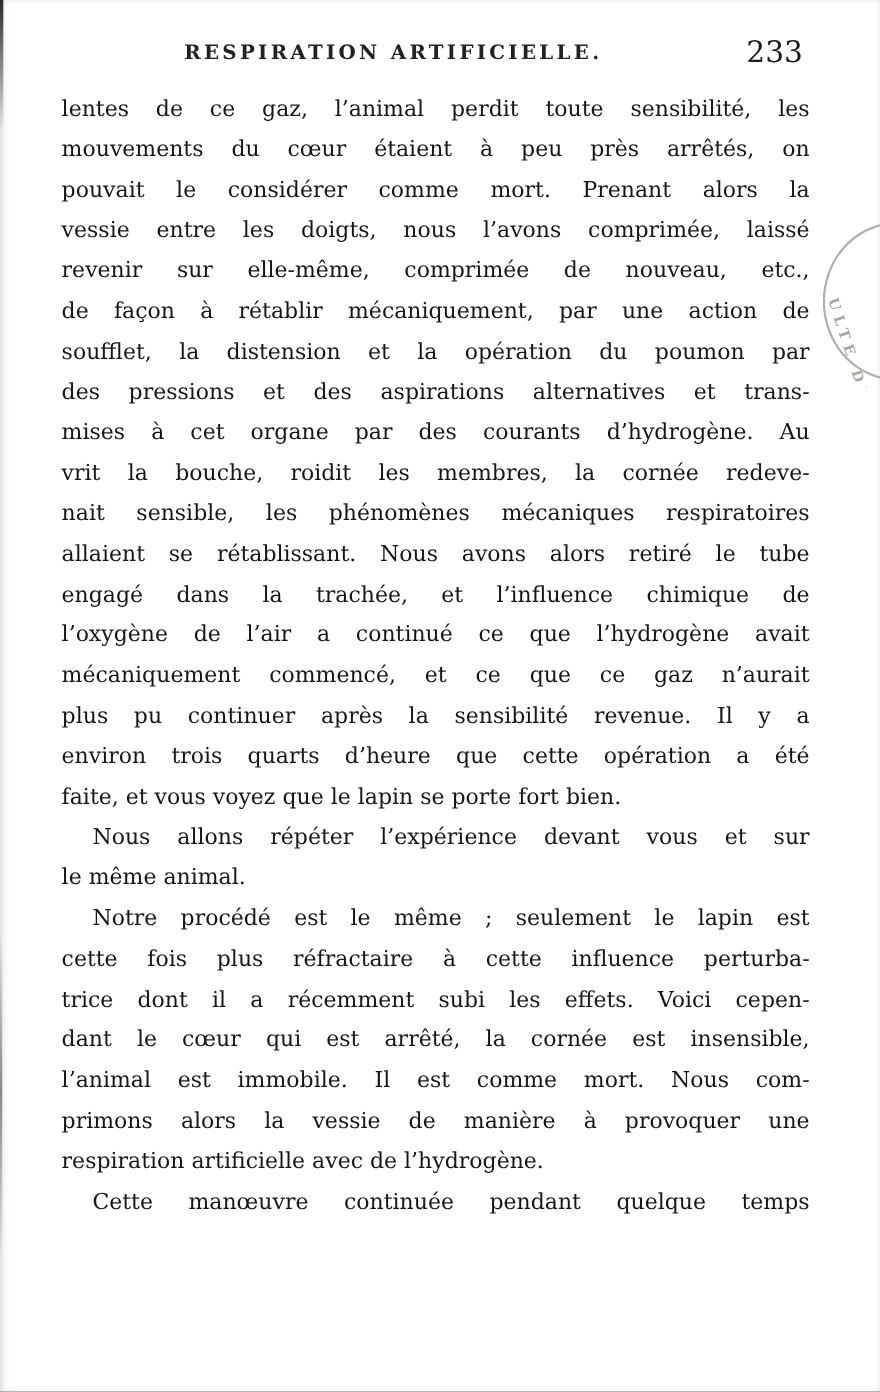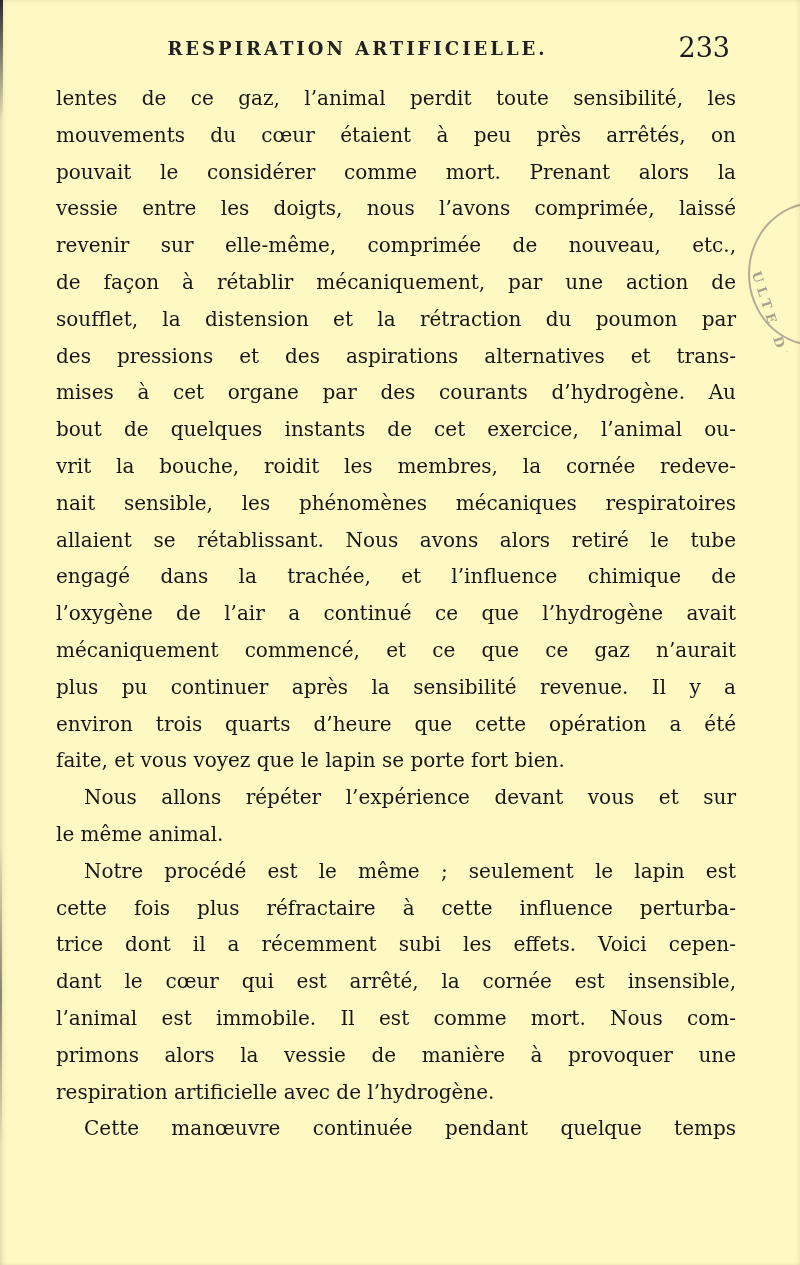--- a/index.html
+++ b/index.html
@@ -1,21 +1,21 @@
 <!DOCTYPE html>
 <html><head>
 <meta charset="utf-8">
 <style>
   html, body { margin: 0; padding: 0; background: #888; }
   .page {
     position: relative;
     width: 800px;
     height: 1265px;
     margin: 0 auto;
-    background: #fef9c3;
+    background: #ffffff;
     font-family: "DejaVu Serif", "Liberation Serif", serif;
     color: #1c1c1c;
     overflow: hidden;
     box-shadow: inset 4px 0 10px -6px rgba(0,0,0,.35), inset -3px 0 8px -6px rgba(0,0,0,.25);
   }
   
   .edge-left {
     position: absolute; left: 0; top: 0; width: 3px; height: 120px;
     background: linear-gradient(#2a2a2a, rgba(42,42,42,0));
   }
@@ -112,24 +112,23 @@
     <div class="page-number">233</div>
   </div>
 
   <div class="body-text">
       <div class="line">lentes de ce gaz, l’animal perdit toute sensibilité, les</div>
       <div class="line">mouvements du cœur étaient à peu près arrêtés, on</div>
       <div class="line">pouvait le considérer comme mort. Prenant alors la</div>
       <div class="line">vessie entre les doigts, nous l’avons comprimée, laissé</div>
       <div class="line">revenir sur elle-même, comprimée de nouveau, etc.,</div>
       <div class="line">de façon à rétablir mécaniquement, par une action de</div>
-      <div class="line">soufflet, la distension et la rétraction du poumon par</div>
+      <div class="line">soufflet, la distension et la opération du poumon par</div>
       <div class="line">des pressions et des aspirations alternatives et trans-</div>
       <div class="line">mises à cet organe par des courants d’hydrogène. Au</div>
-      <div class="line">bout de quelques instants de cet exercice, l’animal ou-</div>
       <div class="line">vrit la bouche, roidit les membres, la cornée redeve-</div>
       <div class="line">nait sensible, les phénomènes mécaniques respiratoires</div>
       <div class="line">allaient se rétablissant. Nous avons alors retiré le tube</div>
       <div class="line">engagé dans la trachée, et l’influence chimique de</div>
       <div class="line">l’oxygène de l’air a continué ce que l’hydrogène avait</div>
       <div class="line">mécaniquement commencé, et ce que ce gaz n’aurait</div>
       <div class="line">plus pu continuer après la sensibilité revenue. Il y a</div>
       <div class="line">environ trois quarts d’heure que cette opération a été</div>
       <div class="line para-end">faite, et vous voyez que le lapin se porte fort bien.</div>
       <div class="line indent">Nous allons répéter l’expérience devant vous et sur</div>

